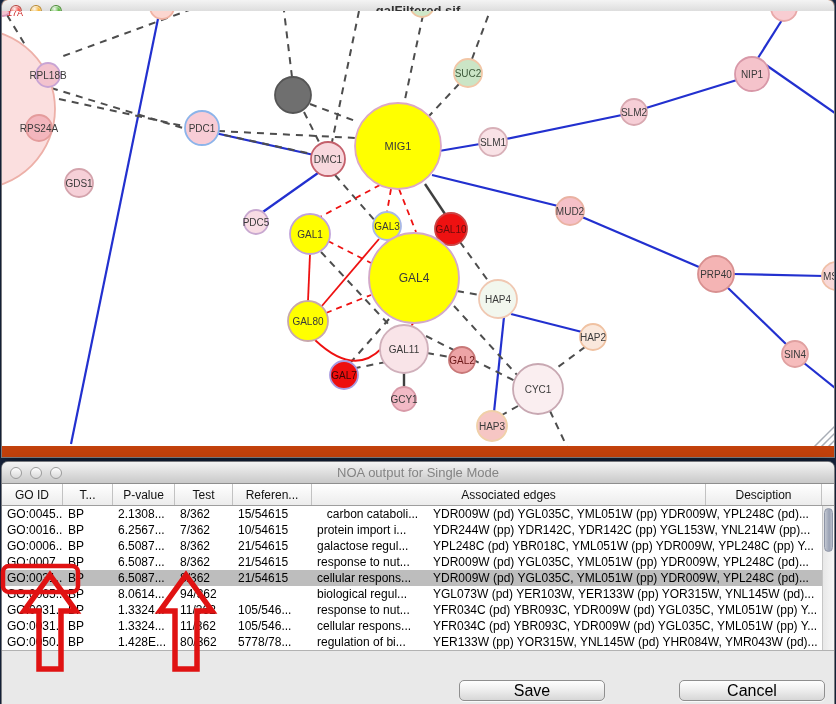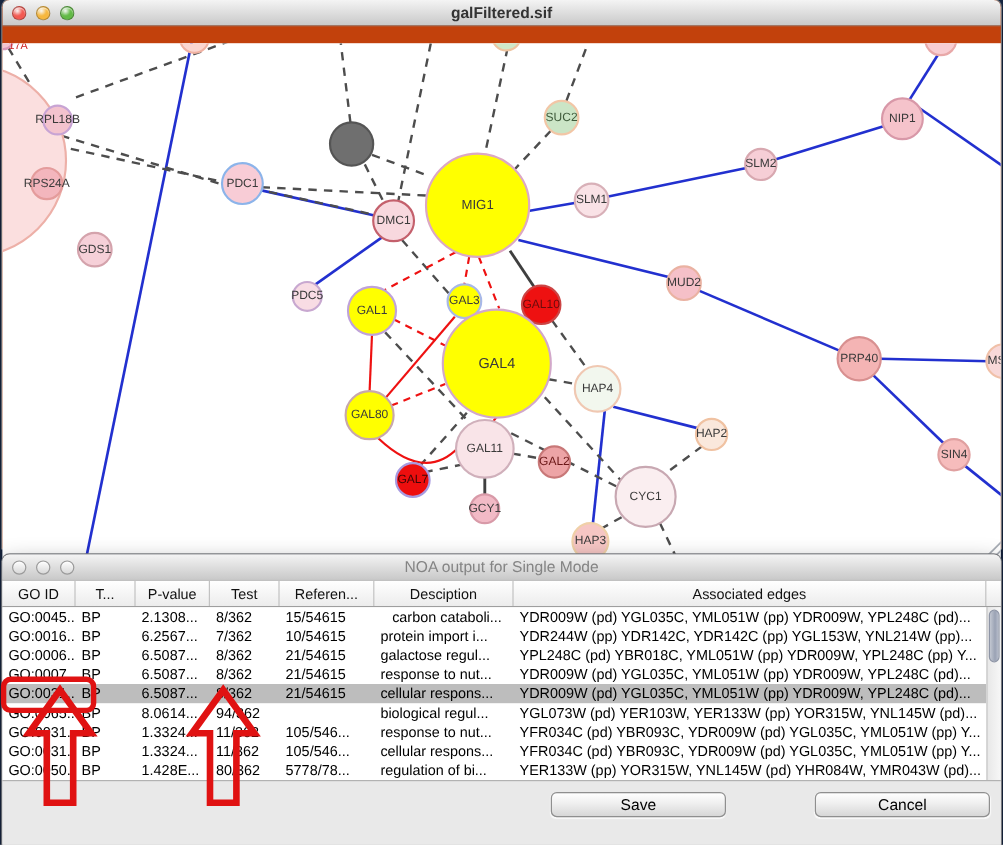--- a/index.html
+++ b/index.html
@@ -10,38 +10,38 @@
     background:linear-gradient(#f4f4f4,#dcdcdc 55%,#c9c9c9);
     border-bottom:1px solid #8e8e8e; border-radius:6px 6px 0 0;
     display:flex; align-items:center; justify-content:center;
   }
   .win-title { font-size:13px; font-weight:700; color:#333; }
   .win-title.inactive { font-weight:400; color:#848484; }
   .lights { position:absolute; left:8px; top:0; height:22px; display:flex; align-items:center; gap:8px; }
   .light { width:12px; height:12px; border-radius:50%; border:1px solid rgba(0,0,0,.25);
            box-shadow:inset 0 1px 1px rgba(255,255,255,.6); }
   .light.hollow { background:linear-gradient(#fdfdfd,#d8d8d8); border:1px solid #9b9b9b; }
-  #net-canvas { position:absolute; left:0; top:36px; width:832px; height:435px; background:#fff; overflow:hidden;text-align:right; }
+  #net-canvas { position:absolute; left:0; top:11px; width:832px; height:435px; background:#fff; overflow:hidden;text-align:right; }
   #noa-header { position:absolute; left:0; top:22px; width:832px; height:22px; display:flex;
     background:linear-gradient(#ffffff,#ececec); border-bottom:1px solid #9e9e9e; }
   .hcell { height:100%; display:flex; align-items:center; justify-content:center;
     font-size:12px; color:#111; border-right:1px solid #c2c2c2; overflow:hidden; white-space:nowrap; flex:none; }
   #noa-rows { position:absolute; left:0; top:44px; width:820px; height:144px; overflow:hidden; background:#fff; }
   .trow { display:flex; height:16px; line-height:16px; }
   .trow.selected { background:#bdbdbd; }
   .tcell { flex:none; font-size:12px; color:#000; white-space:nowrap; overflow:hidden; padding-left:5px; }
   #noa-scrollbar { position:absolute; right:0; top:44px; width:12px; height:144px;
     background:linear-gradient(to right,#e8e8e8,#f7f7f7); border-left:1px solid #c6c6c6; }
   #noa-thumb { position:absolute; left:1px; top:2px; width:9px; height:44px; border-radius:5px;
     background:linear-gradient(to right,#c2c7d1,#9aa2b4 60%,#b7bdcb); border:1px solid #8e95a6; }
   #noa-bottom { position:absolute; left:0; top:188px; width:832px; height:54px;
     background:#e9e9e9; border-top:1px solid #b2b2b2; }
   .mac-btn { position:absolute; height:21px; width:146px; border:1px solid #8f8f8f; border-radius:5px;
-    background:linear-gradient(#ffffff,#efefef 45%,#d7d7d7); font-size:13px; color:#000;
-    font-family:"Liberation Sans",sans-serif; box-shadow:0 1px 1px rgba(255,255,255,.8); }
+    background:linear-gradient(#ffffff,#efefef 45%,#d7d7d7); font-size:16px; color:#000;
+    font-family:"Liberation Sans",sans-serif; box-shadow:0 1px 1px rgba(255,255,255,.8);margin-top:20px; }
   #annotations { position:absolute; left:0; top:0; width:836px; height:704px; pointer-events:none; z-index:50; }
   svg text { font-family:"Liberation Sans", sans-serif; }
 </style>
 </head>
 <body style="background: rgb(24, 39, 67);">
 
 <div class="window" id="net-window" style="left:2px; top:0; width:832px; height:457px; border-radius:6px 6px 0 0;">
   <div class="titlebar">
     <div class="lights">
       <span class="light" id="tl-close" style="background: radial-gradient(circle at 35% 30%, rgba(255, 255, 255, 0.8) 0%, rgb(242, 90, 82) 45%, rgb(242, 90, 82));"></span>
@@ -251,22 +251,22 @@
       <span class="light hollow"></span>
     </div>
     <span class="win-title inactive">NOA output for Single Mode</span>
   </div>
   <div id="noa-header">
       <div class="hcell" style="width: 61px;">GO ID</div>
       <div class="hcell" style="width: 50px;">T...</div>
       <div class="hcell" style="width: 62px;">P-value</div>
       <div class="hcell" style="width: 58px;">Test</div>
       <div class="hcell" style="width: 79px;">Referen...</div>
+      <div class="hcell" style="width: 394px;">Associated edges</div>
       <div class="hcell" style="width: 116px;">Desciption</div>
-      <div class="hcell" style="width: 394px;">Associated edges</div>
     </div>
   <div id="noa-rows">
       <div class="trow">
         <div class="tcell" style="width: 61px;">GO:0045...</div>
         <div class="tcell" style="width: 50px;">BP</div>
         <div class="tcell" style="width: 62px;">2.1308...</div>
         <div class="tcell" style="width: 58px;">8/362</div>
         <div class="tcell" style="width: 79px;">15/54615</div>
         <div class="tcell" style="width: 116px; text-align: center;">carbon cataboli...</div>
         <div class="tcell" style="width: 394px;">YDR009W (pd) YGL035C, YML051W (pp) YDR009W, YPL248C (pd)...</div>

